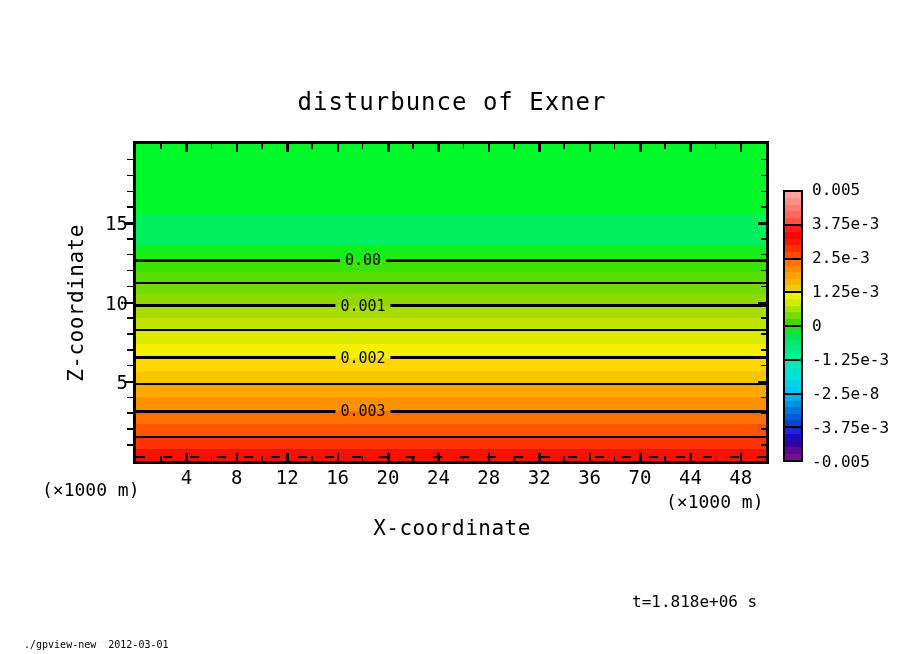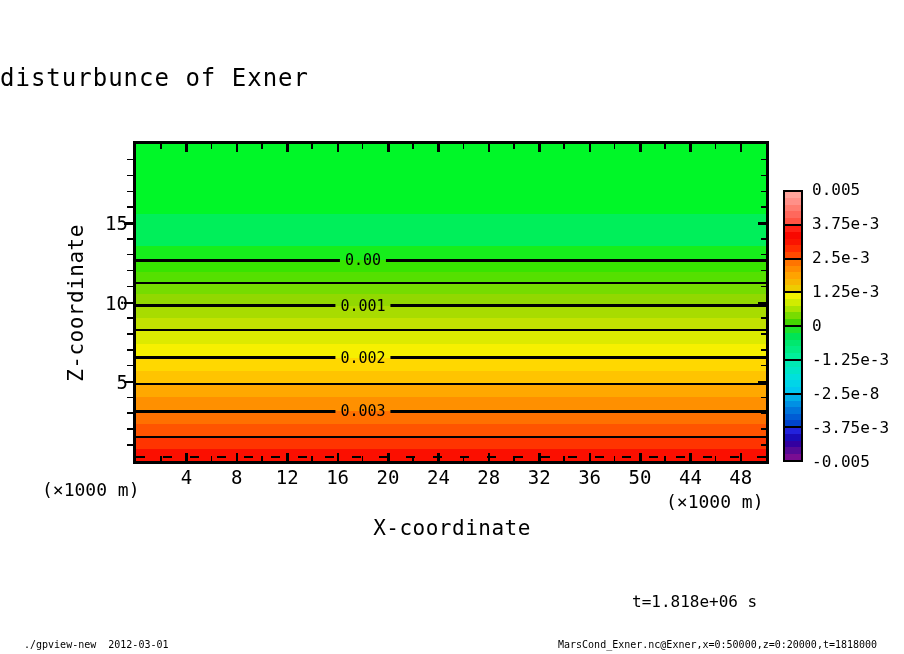--- a/index.html
+++ b/index.html
@@ -1,21 +1,21 @@
 <!DOCTYPE html>
 <html><head>
 <meta charset="utf-8">
 <style>
   html,body{margin:0;padding:0;background:#fff;}
   #canvas{
     position:relative;width:904px;height:654px;background:#ffffff;overflow:hidden;
     font-family:"DejaVu Sans Mono","Liberation Mono",monospace;color:#000;
   }
   .abs{position:absolute;}
-  .title{top:64px;left:0;width:904px;font-size:24px;letter-spacing:1px;}
+  .title{top:88px;left:0;width:904px;text-align:center;font-size:24px;letter-spacing:1px;}
   .plot-frame{left:133px;top:141px;width:636px;height:323px;border:3px solid #000;box-sizing:border-box;}
   #plot-inner{left:136px;top:144px;width:630px;height:317px;overflow:hidden;}
   .band{position:absolute;left:0;width:630px;}
   .cline{position:absolute;left:0;width:630px;background:#000;z-index:2;}
   .clabel{position:absolute;z-index:3;font-size:15px;line-height:17px;padding:0 5px;transform:translate(-50%,-50%);white-space:nowrap;}
   .dashfrag{position:absolute;left:0;width:630px;height:2px;z-index:2;
     background:repeating-linear-gradient(90deg,#000 0 9px,transparent 9px 27px);}
   .tick{position:absolute;background:#000;}
   .x-tick-label{position:absolute;top:466px;width:40px;text-align:center;font-size:19px;}
   .y-tick-label{position:absolute;left:86px;width:42px;text-align:right;font-size:19px;height:20px;line-height:20px;}
@@ -171,21 +171,21 @@
   <div id="axis-labels">
       <div class="x-tick-label" style="left: 166.4px;">4</div>
       <div class="x-tick-label" style="left: 216.8px;">8</div>
       <div class="x-tick-label" style="left: 267.2px;">12</div>
       <div class="x-tick-label" style="left: 317.6px;">16</div>
       <div class="x-tick-label" style="left: 368px;">20</div>
       <div class="x-tick-label" style="left: 418.4px;">24</div>
       <div class="x-tick-label" style="left: 468.8px;">28</div>
       <div class="x-tick-label" style="left: 519.2px;">32</div>
       <div class="x-tick-label" style="left: 569.6px;">36</div>
-      <div class="x-tick-label" style="left: 620px;">50</div>
+      <div class="x-tick-label" style="left: 620px;">70</div>
       <div class="x-tick-label" style="left: 670.4px;">44</div>
       <div class="x-tick-label" style="left: 720.8px;">48</div>
       <div class="y-tick-label" style="top: 371.75px;">5</div>
       <div class="y-tick-label" style="top: 292.5px;">10</div>
       <div class="y-tick-label" style="top: 213.25px;">15</div>
     </div>
 
   <div class="abs" id="x-unit-left">(×1000 m)</div>
   <div class="abs" id="x-unit-right">(×1000 m)</div>
   <div class="abs" id="x-title">X-coordinate</div>
@@ -208,14 +208,13 @@
       <div class="cb-label" style="top: 316px;">0</div>
       <div class="cb-label" style="top: 350px;">-1.25e-3</div>
       <div class="cb-label" style="top: 384px;">-2.5e-8</div>
       <div class="cb-label" style="top: 418px;">-3.75e-3</div>
       <div class="cb-label" style="top: 452px;">-0.005</div>
     </div>
 
   <div class="abs" id="time-text">t=1.818e+06 s</div>
 
   <div class="abs footer" id="footer-left">./gpview-new  2012-03-01</div>
-  <div class="abs footer" id="footer-right">MarsCond_Exner.nc@Exner,x=0:50000,z=0:20000,t=1818000</div>
 </div>
 
 </body></html>

